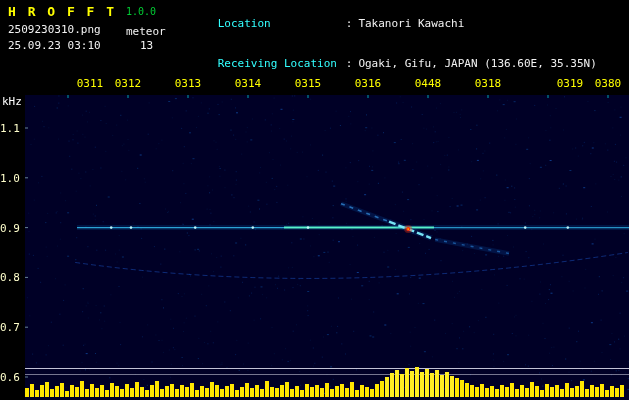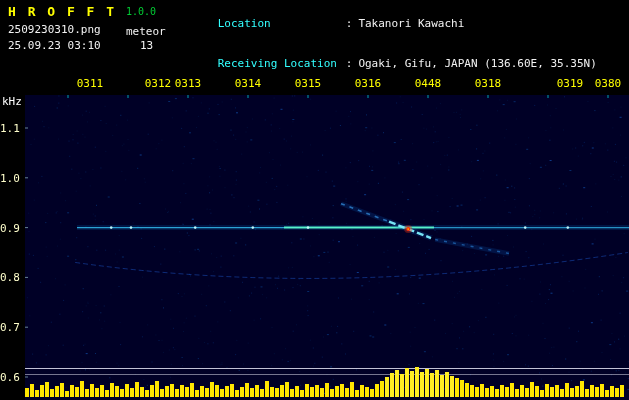--- a/index.html
+++ b/index.html
@@ -47,21 +47,21 @@
     </div>
     <div class="info-row">
       <span class="info-label">Receiving antenna</span><span class="info-colon">:</span><span class="info-value">2el-HB9CV Vertical (el. E-W)</span>
     </div>
   </div>
 
   <div class="khz-unit">kHz</div>
 
   <div id="timebar">
       <span class="time-label" style="left: 68px; padding-left: 44px;">0311</span>
-      <span class="time-label" style="left: 128px; margin-left: 30px;">0312</span>
+      <span class="time-label" style="left: 128px;">0312</span>
       <span class="time-label" style="left: 188px; text-align: right;">0313</span>
       <span class="time-label" style="left: 248px;">0314</span>
       <span class="time-label" style="left: 308px;">0315</span>
       <span class="time-label" style="left: 368px;">0316</span>
       <span class="time-label" style="left: 428px;">0448</span>
       <span class="time-label" style="left: 488px;">0318</span>
       <span class="time-label" style="left: 548px; padding-left: 44px;">0319</span>
       <span class="time-label" style="left: 608px;">0380</span>
     </div>
   <div id="freqbar">

